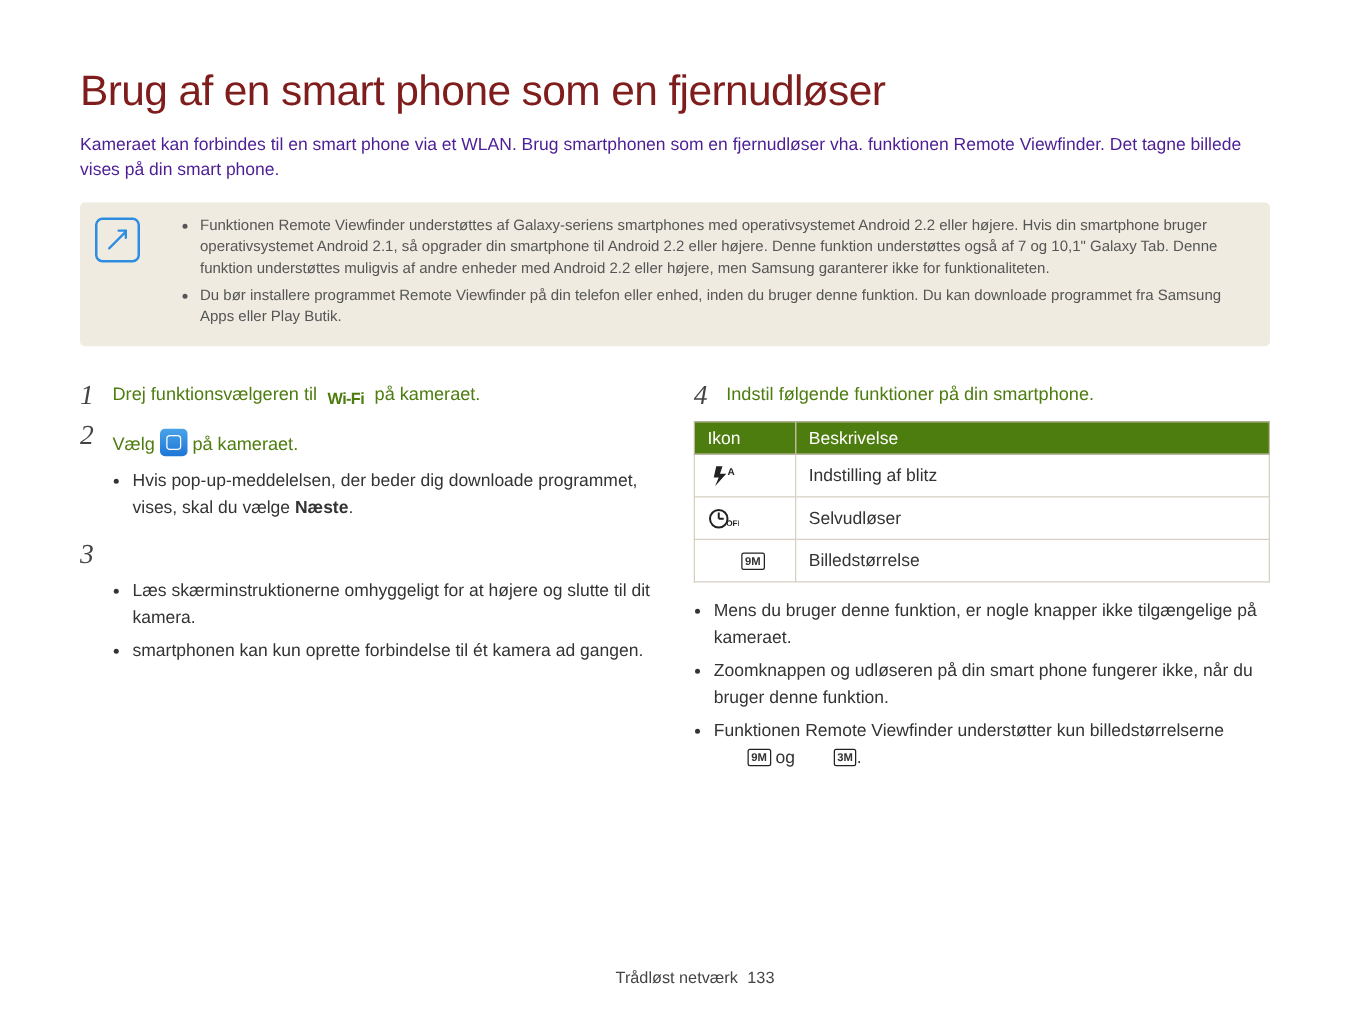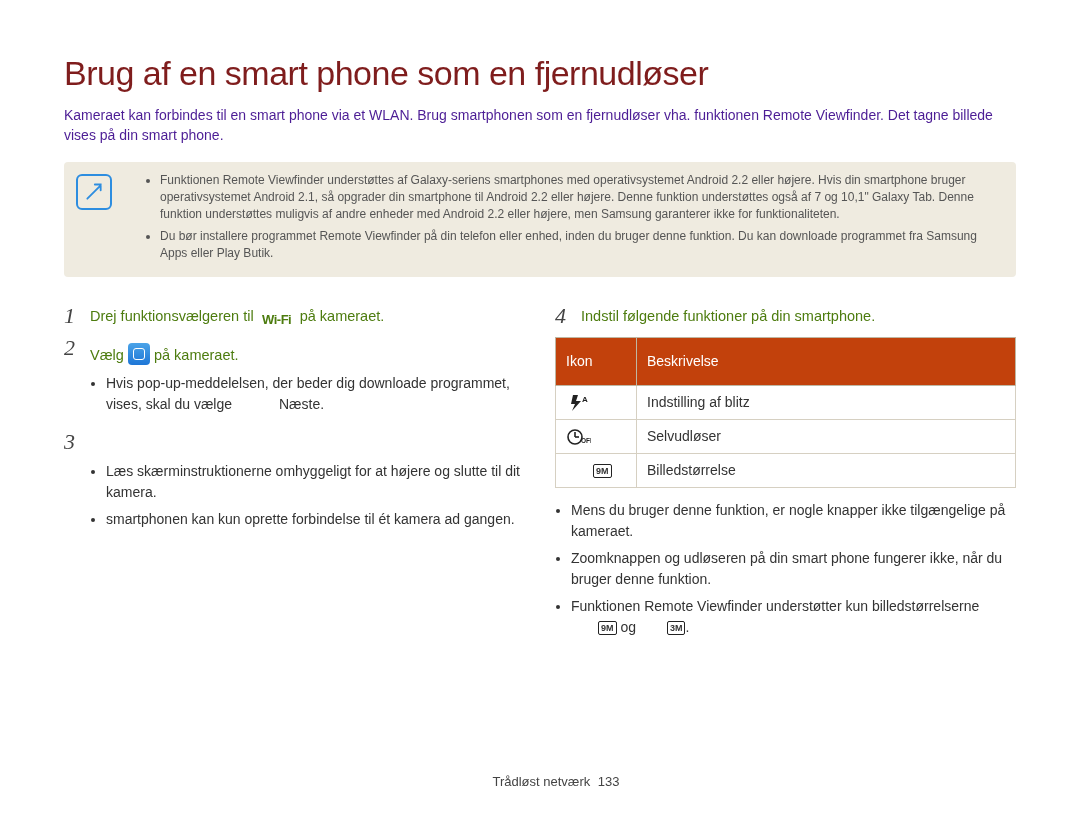--- a/index.html
+++ b/index.html
@@ -117,34 +117,34 @@
     border: 1.5px solid #fff;
     border-radius: 3px;
   }
   .sub-bullets {
     margin: 4px 0 14px 0;
     padding-left: 16px;
     font-size: 14px;
     color: #333;
   }
   .sub-bullets li { margin-bottom: 6px; }
-  .strong { font-weight: normal; margin-left: 43px; }
+  .strong { font-weight: bold; }
 
   table.icon-table {
     border-collapse: collapse;
     width: 100%;
     margin: 8px 0 12px 0;
     font-size: 14px;
   }
   table.icon-table th {
-    background: #c2410c;
+    background: #4d7c0f;
     color: #fff;
     font-weight: normal;
     text-align: left;
-    padding: 13px 10px;
+    padding: 2px 10px;
     border: 1px solid #bfb7a3;
   }
   table.icon-table th:first-child { width: 60px; }
   table.icon-table td {
     border: 1px solid #d6d0c2;
     padding: 6px 10px;
     vertical-align: middle;
   }
   .cell-icon {
     display: inline-block;

